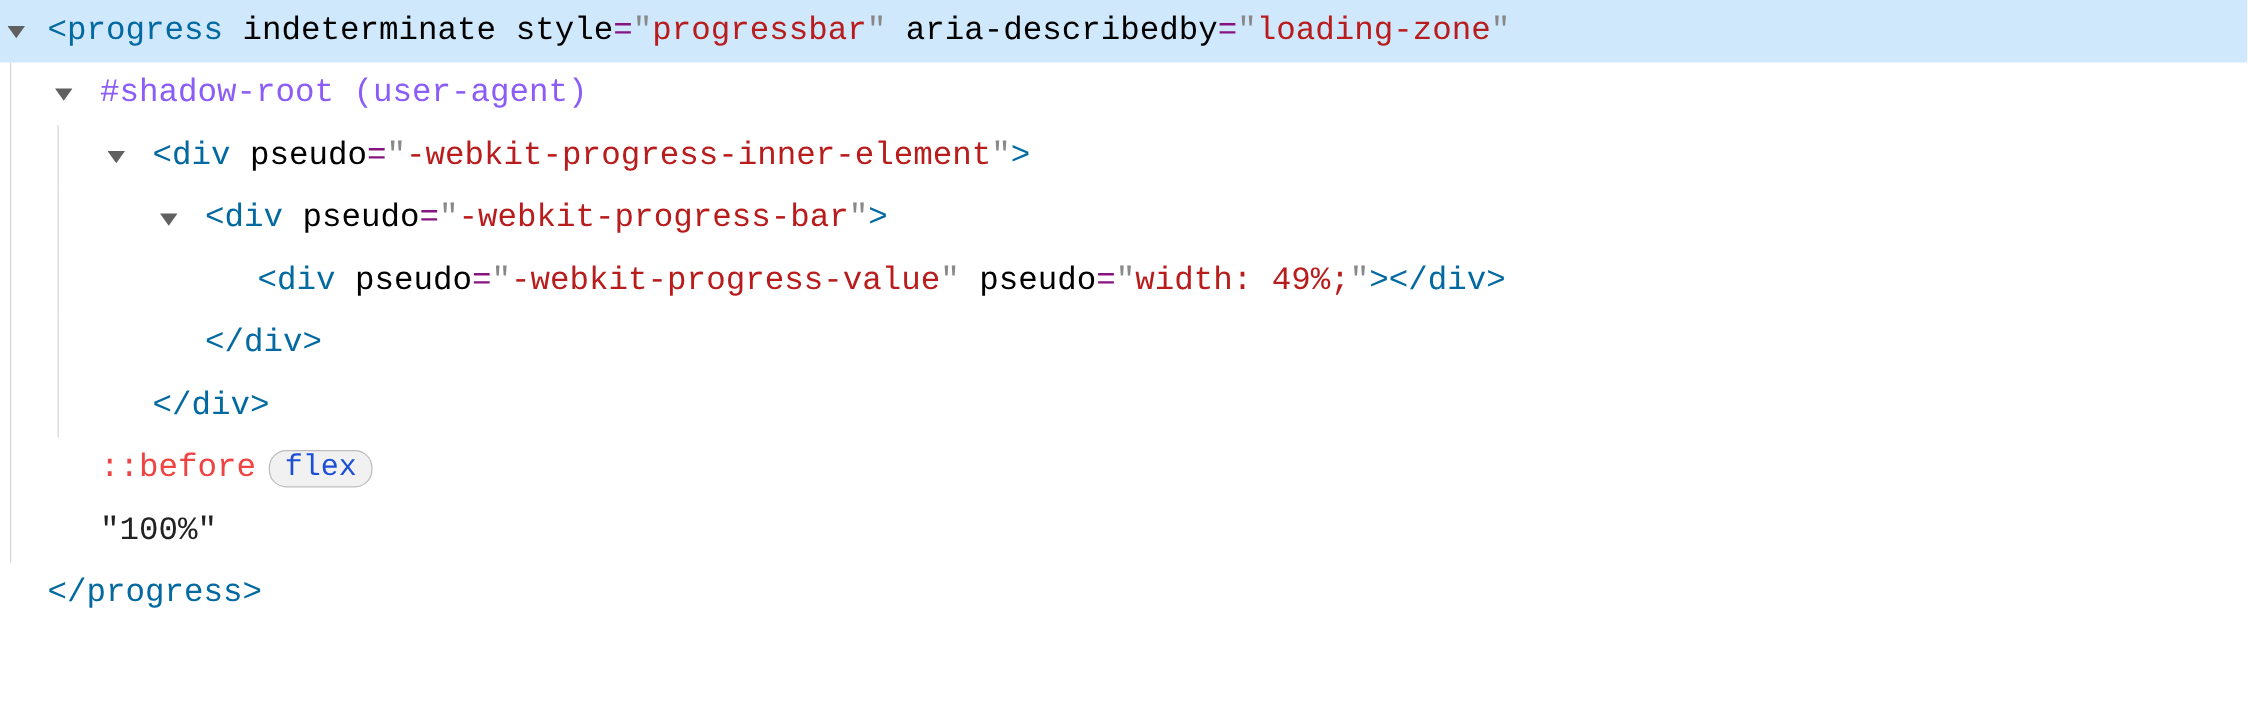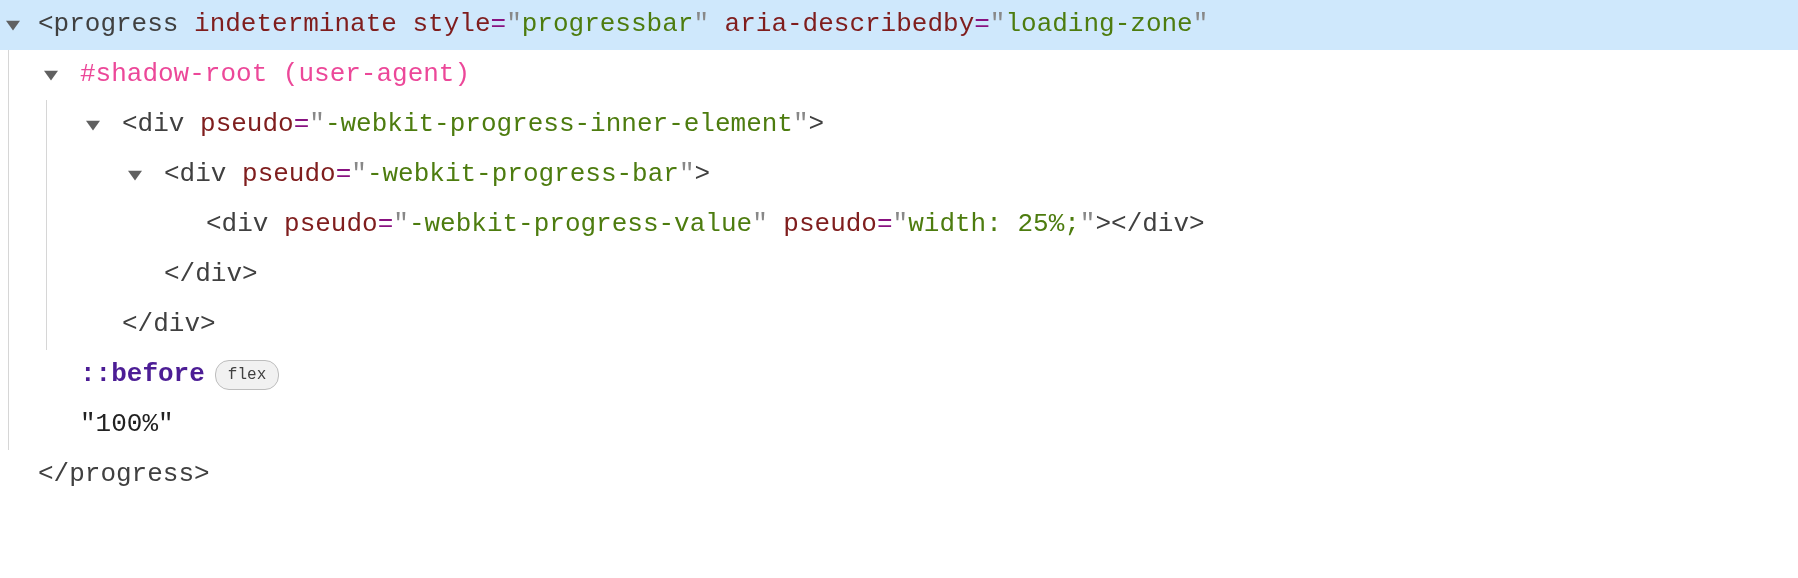--- a/index.html
+++ b/index.html
@@ -18,40 +18,40 @@
       align-items: center;
       flex-shrink: 0;
       cursor: pointer;
       user-select: none;
     }
     .arrow svg {
       width: 14px;
       height: 14px;
       fill: #606060;
     }
-    .tag { color: #404040; }
-    .attr-name { color: #7f1d1d; }
+    .tag { color: #0369a1; }
+    .attr-name { color: #000000; }
     .attr-value-q { color: #888; }
-    .attr-value { color: #4d7c0f; }
+    .attr-value { color: #b91c1c; }
     .punct { color: #881280; }
-    .shadow-root { color: #ec4899; }
-    .pseudo-sel { color: #4c1d95; font-weight: bold; }
+    .shadow-root { color: #8b5cf6; }
+    .pseudo-sel { color: #ef4444; }
     .text-quote { color: #222; }
     .pill {
       display: inline-flex;
       align-items: center;
       justify-content: center;
-      font-size: 16px;
+      font-size: 24px;
       background: #f1f1f1;
       border: 1px solid #bdbdbd;
       border-radius: 14px;
       padding: 0 12px;
       height: 30px;
       margin-left: 10px;
-      color: #404040;
+      color: #1d4ed8;
       vertical-align: middle;
     }
     .content {
       display: inline;
     }
     
     .row {
       display: flex;
       align-items: stretch;
       min-height: 50px;
@@ -189,21 +189,21 @@
     <div class="cell"></div>
     <div class="cell"></div>
     <div class="cell"></div>
   </div>
   <div class="linecontent">
     <span class="content">
       <span class="tag">&lt;div</span>
       <span> </span>
       <span class="attr-name">pseudo</span><span class="punct">=</span><span class="attr-value-q">"</span><span class="attr-value">-webkit-progress-value</span><span class="attr-value-q">"</span>
       <span> </span>
-      <span class="attr-name">pseudo</span><span class="punct">=</span><span class="attr-value-q">"</span><span class="attr-value">width: 25%;</span><span class="attr-value-q">"</span><span class="tag">&gt;</span><span class="tag">&lt;/div&gt;</span>
+      <span class="attr-name">pseudo</span><span class="punct">=</span><span class="attr-value-q">"</span><span class="attr-value">width: 49%;</span><span class="attr-value-q">"</span><span class="tag">&gt;</span><span class="tag">&lt;/div&gt;</span>
     </span>
   </div>
 </div>
 
 <div class="row">
   <div class="cells">
     <div class="cell first">
         <div class="guide"></div>
       </div>
     <div class="cell">

